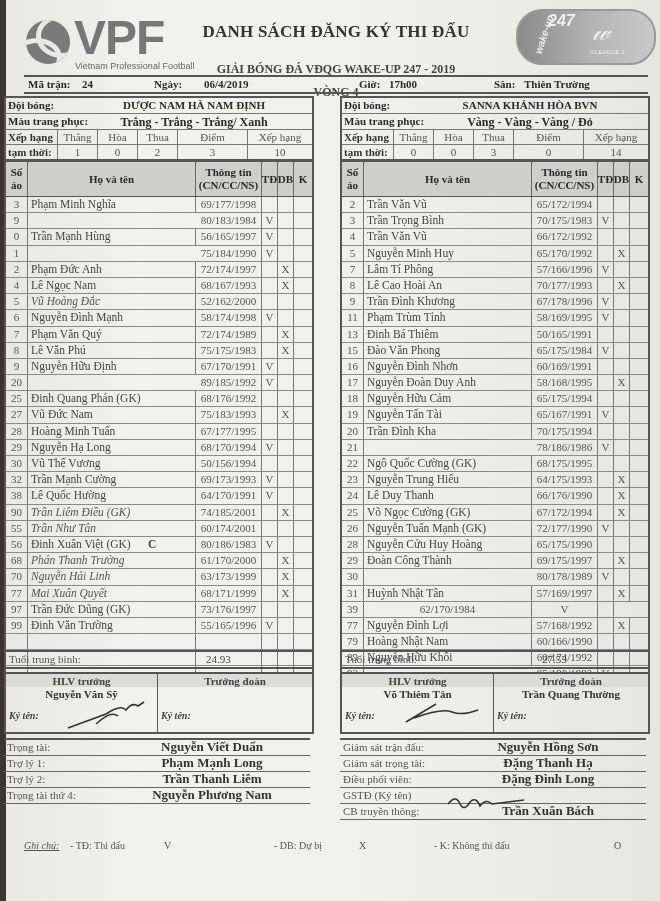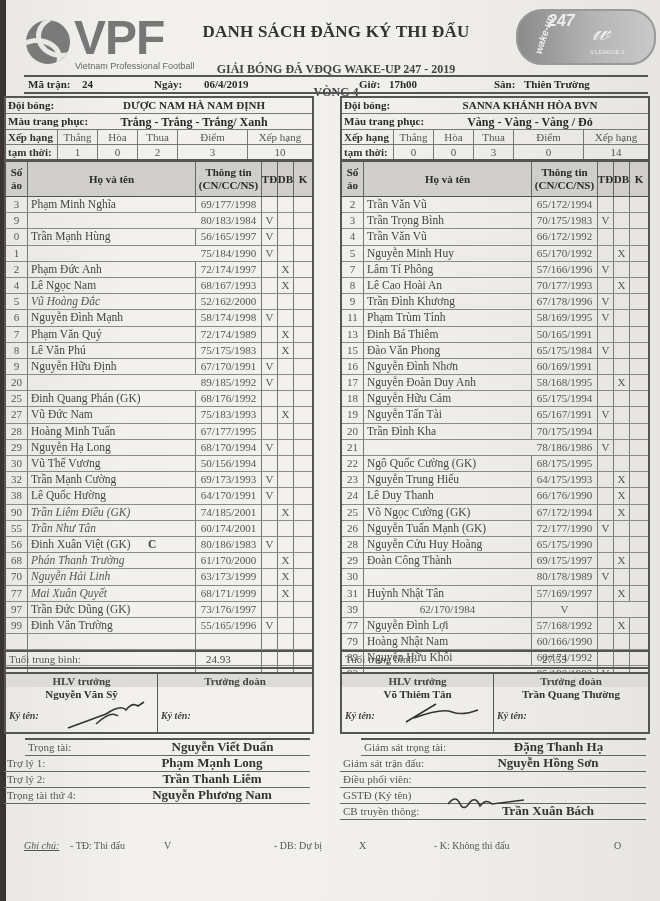--- a/index.html
+++ b/index.html
@@ -52,21 +52,21 @@
   .avg .v{position:absolute;left:200px;top:1px;color:#444;}
   .staff{position:absolute;top:672px;width:306px;height:58px;border:2px solid #555;display:grid;grid-template-columns:152px 1fr;font-size:11px;}
   .staff > div{position:relative;border-right:1px solid #555;}
   .staff > div:last-child{border-right:none;}
   .staff .role{text-align:center;font-weight:bold;color:#444;background:#dcdbd8;padding-top:1px;}
   .staff .who{text-align:center;font-weight:bold;color:#333;margin-top:1px;}
   .staff .sign{position:absolute;left:3px;top:36px;font-style:italic;font-weight:bold;font-size:10px;color:#444;}
   .sig{position:absolute;}
   .officials{position:absolute;top:738px;width:306px;font-size:11px;}
   .off{height:15px;border-bottom:1px solid #666;position:relative;}
-  .off:first-child{border-top:2px solid #555;margin-left:21px;}
+  .off:first-child{border-top:2px solid #555;}
   .off .l{position:absolute;left:3px;top:1px;color:#555;}
   .off .v{position:absolute;left:110px;right:0;text-align:center;top:-1px;font-weight:bold;font-size:13px;color:#333;}
   .notes{position:absolute;top:840px;left:18px;width:620px;font-size:10px;color:#555;}
   .notes span{position:absolute;top:0;}
 </style>
 </head>
 <body>
 
 <div class="paper">
 
@@ -708,29 +708,30 @@
     </div>
     <div>
       <div class="role">Trưởng đoàn</div>
       <div class="who">Trần Quang Thường</div>
       <span class="sign">Ký tên:</span>
     </div>
   </div>
 
   <div class="officials" style="left:334px" id="off-right">
       <div class="off">
+        <span class="l">Giám sát trận đấu:</span>
+        <span class="v">Nguyễn Hồng Sơn</span>
+      </div>
+      <div class="off">
         <span class="l">Giám sát trọng tài:</span>
         <span class="v">Đặng Thanh Hạ</span>
       </div>
       <div class="off">
-        <span class="l">Giám sát trận đấu:</span>
-        <span class="v">Nguyễn Hồng Sơn</span>
-      </div>
-      <div class="off">
         <span class="l">Điều phối viên:</span>
+        <span class="v">Đặng Đình Long</span>
       </div>
       <div class="off">
         <span class="l">GSTĐ (Ký tên)</span>
         <span class="v"></span>
       </div>
       <div class="off">
         <span class="l">CB truyền thông:</span>
         <span class="v">Trần Xuân Bách</span>
       </div>
     </div>

